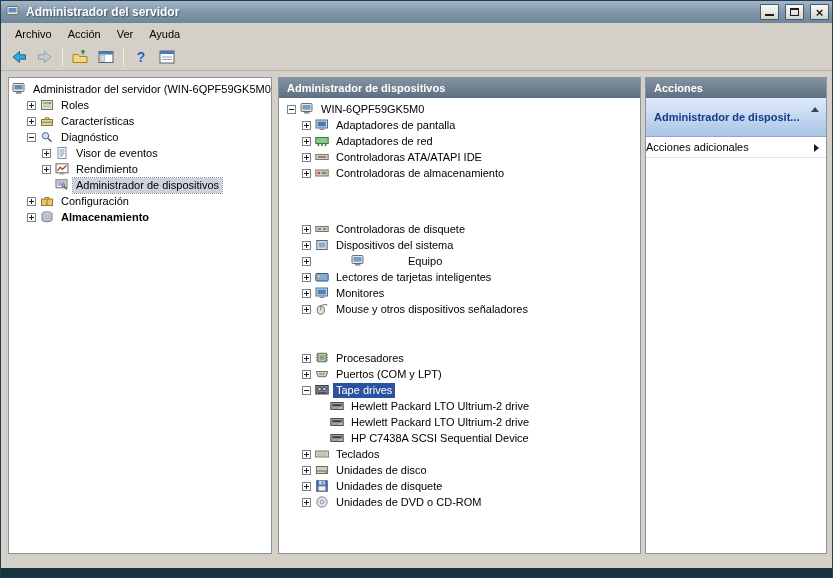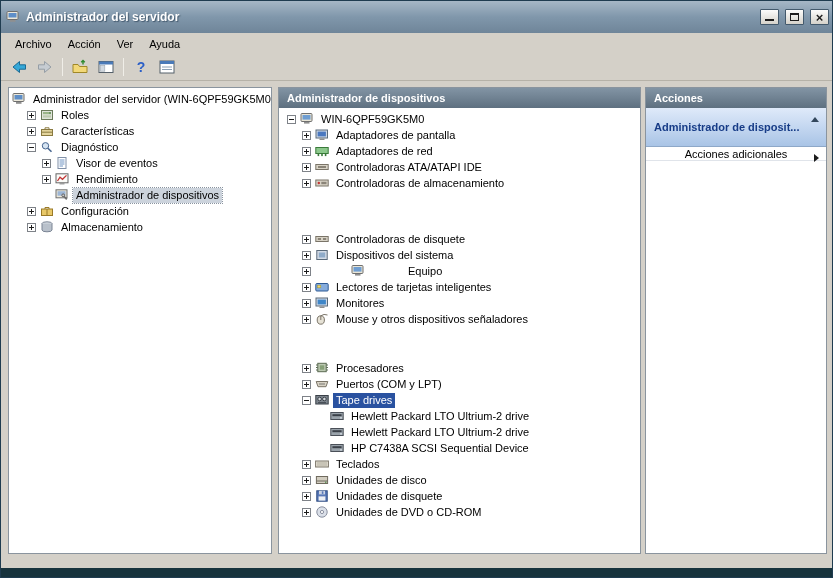--- a/index.html
+++ b/index.html
@@ -2,21 +2,21 @@
 <html><head>
 <meta charset="utf-8">
 <style>
   *{box-sizing:border-box}
   html,body{margin:0;padding:0}
   body{width:833px;height:578px;position:relative;overflow:hidden;
        font-family:"Liberation Sans",sans-serif;font-size:11px;color:#000;background:#d4d0c8}
   .window{position:absolute;inset:0;border:1px solid #1f3c50;display:flex;flex-direction:column;background:#d4d0c8}
 
   
-  .titlebar{height:32px;flex:none;display:flex;align-items:center;gap:4px;padding:0 3px 0 5px;
+  .titlebar{height:22px;flex:none;display:flex;align-items:center;gap:4px;padding:0 3px 0 5px;
             background:linear-gradient(180deg,#a6b7c6,#8097ab 50%,#6f8599)}
   .title-icon{width:16px;height:13px;flex:none;display:flex}
   .title{flex:1;color:#fff;font-weight:bold;font-size:12px;white-space:nowrap;overflow:hidden;
          text-shadow:1px 1px 1px rgba(20,40,60,.55)}
   .winbtn{width:19px;height:16px;flex:none;position:relative;margin-left:2px;border-radius:1px;
           background:linear-gradient(180deg,#fcfcfb,#d5d2ca);border:1px solid #43596c;cursor:default}
   .g-min{position:absolute;left:4px;bottom:3px;width:9px;height:2px;background:#1c1c1c}
   .g-max{position:absolute;left:4px;top:3px;width:9px;height:8px;border:1px solid #1c1c1c;border-top-width:2px}
   .g-close{position:absolute;inset:0;display:flex;align-items:center;justify-content:center;
            font-weight:bold;font-size:13px;line-height:1;color:#1c1c1c}
@@ -54,21 +54,21 @@
   .tlabel{padding:1px 3px;line-height:13px}
   .tlabel.sel-a{background:#2a52a0;color:#fff}
   .tlabel.sel-i{background:#ccd3dc;color:#000;outline:1px dotted #8a94a0}
 
   
   .action-group{height:39px;display:flex;align-items:center;padding:0 18px 0 8px;position:relative;
                 background:linear-gradient(180deg,#dfeafa,#a9c4e6);border-bottom:1px solid #8ea8c8;
                 color:#173c87;font-weight:bold;white-space:nowrap;overflow:hidden}
   .chev-up{position:absolute;right:7px;top:9px;width:0;height:0;
            border-left:4px solid transparent;border-right:4px solid transparent;border-bottom:5px solid #33475c}
-  .action-more{height:14px;display:flex;align-items:center;justify-content:center;position:relative;
+  .action-more{height:21px;display:flex;align-items:center;justify-content:flex-start;position:relative;
                border-bottom:1px solid #e0e4ea}
   .chev-right{position:absolute;right:7px;top:7px;width:0;height:0;
               border-top:4px solid transparent;border-bottom:4px solid transparent;border-left:5px solid #1c1c1c}
 
   
   .statusbar{height:12px;flex:none;background:#d4d0c8}
   .bottom-band{height:9px;flex:none;background:#17333d}
 </style>
 </head>
 <body>
@@ -242,21 +242,21 @@
             <span class="ebox plus"></span>
             <span class="ticon">
               <svg width="14" height="12" viewBox="0 0 14 12">
                 <rect x="1.5" y="4" width="11" height="6.5" fill="#e8c868" stroke="#9a7a28"></rect>
                 <path d="M5 4 V2.5 H9 V4" fill="none" stroke="#9a7a28"></path>
                 <line x1="7" y1="4" x2="7" y2="10.5" stroke="#9a7a28"></line>
               </svg>
             </span>
             <span class="tlabel">Configuración</span>
           </div>
-          <div class="trow" style="padding-left: 15px;">
+          <div class="trow" style="padding-left: 15px; font-weight: bold;">
             <span class="ebox plus"></span>
             <span class="ticon">
               <svg width="14" height="12" viewBox="0 0 14 12">
                 <ellipse cx="7" cy="2.6" rx="5" ry="1.8" fill="#d7dce2" stroke="#7a8494"></ellipse>
                 <path d="M2 2.6 V9 a5 1.8 0 0 0 10 0 V2.6" fill="#b9c1cb" stroke="#7a8494"></path>
               </svg>
             </span>
             <span class="tlabel">Almacenamiento</span>
           </div>
         </div>

